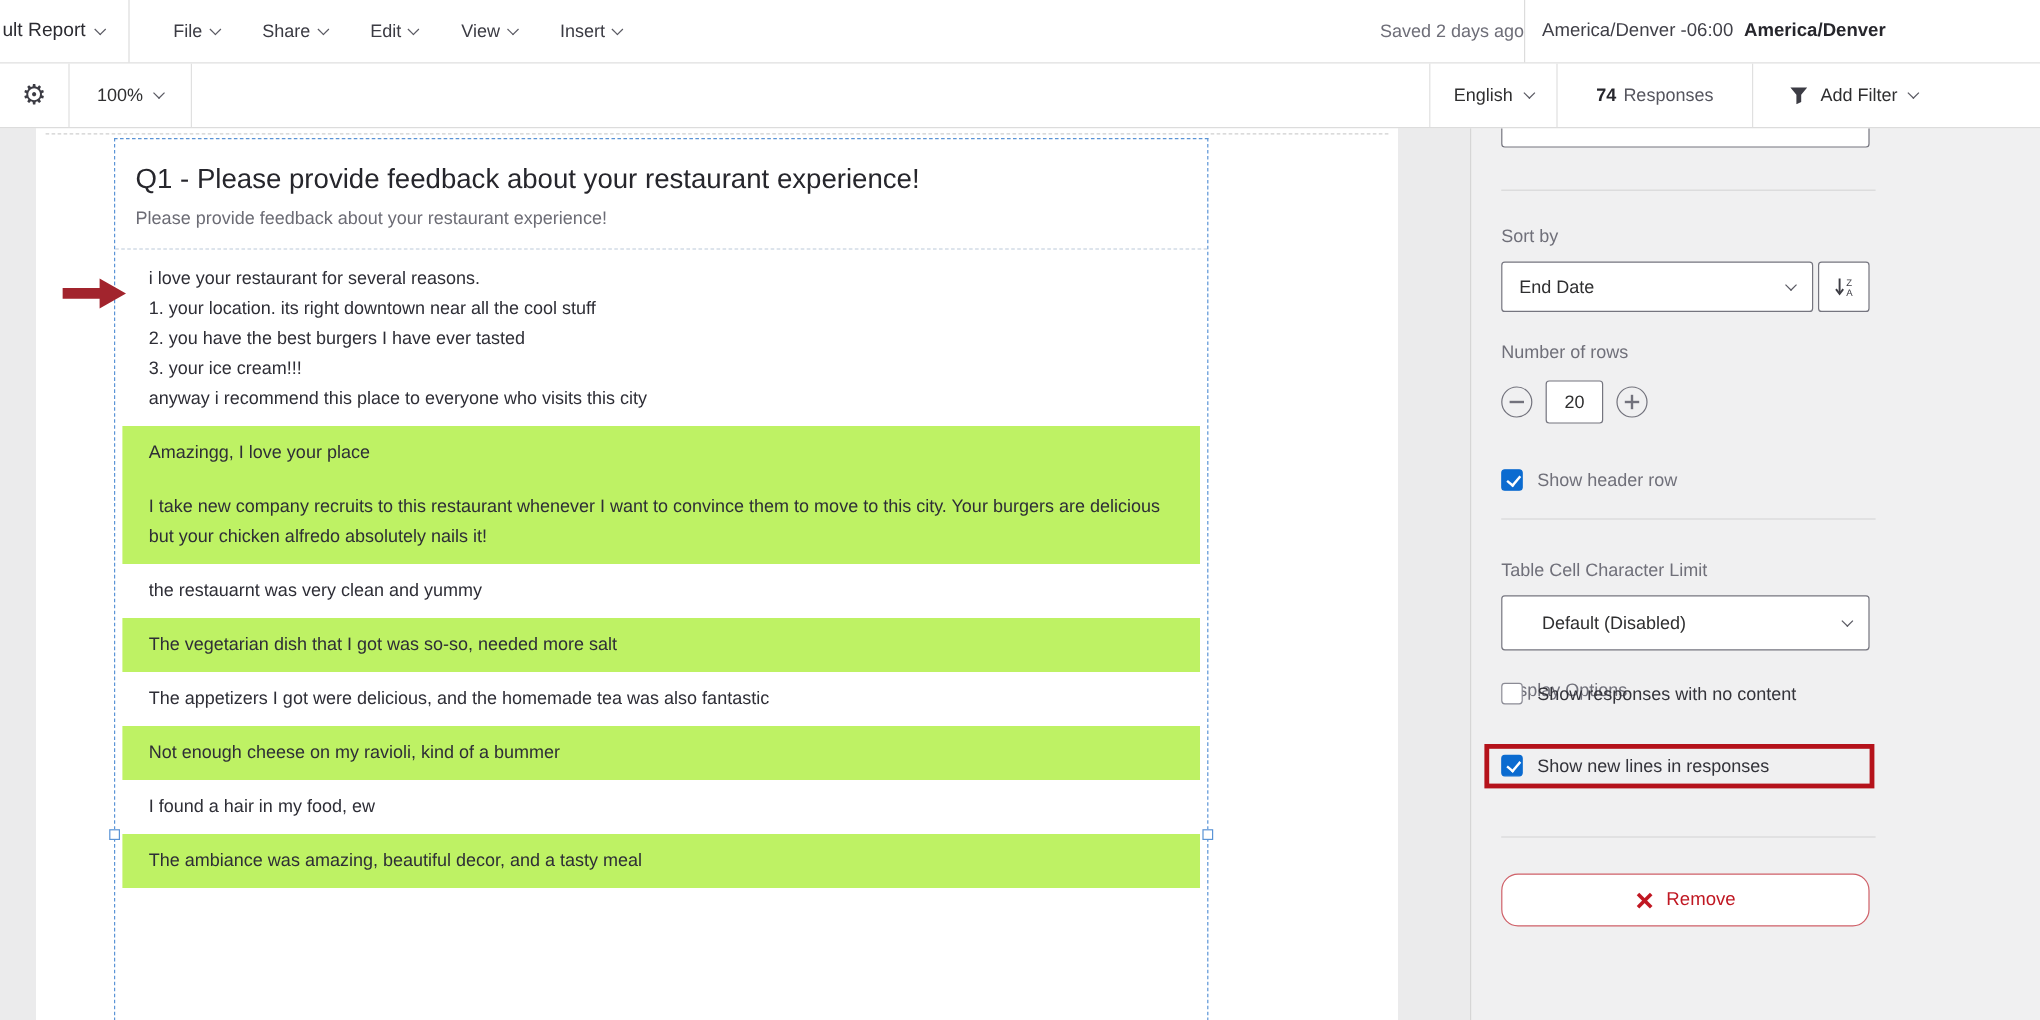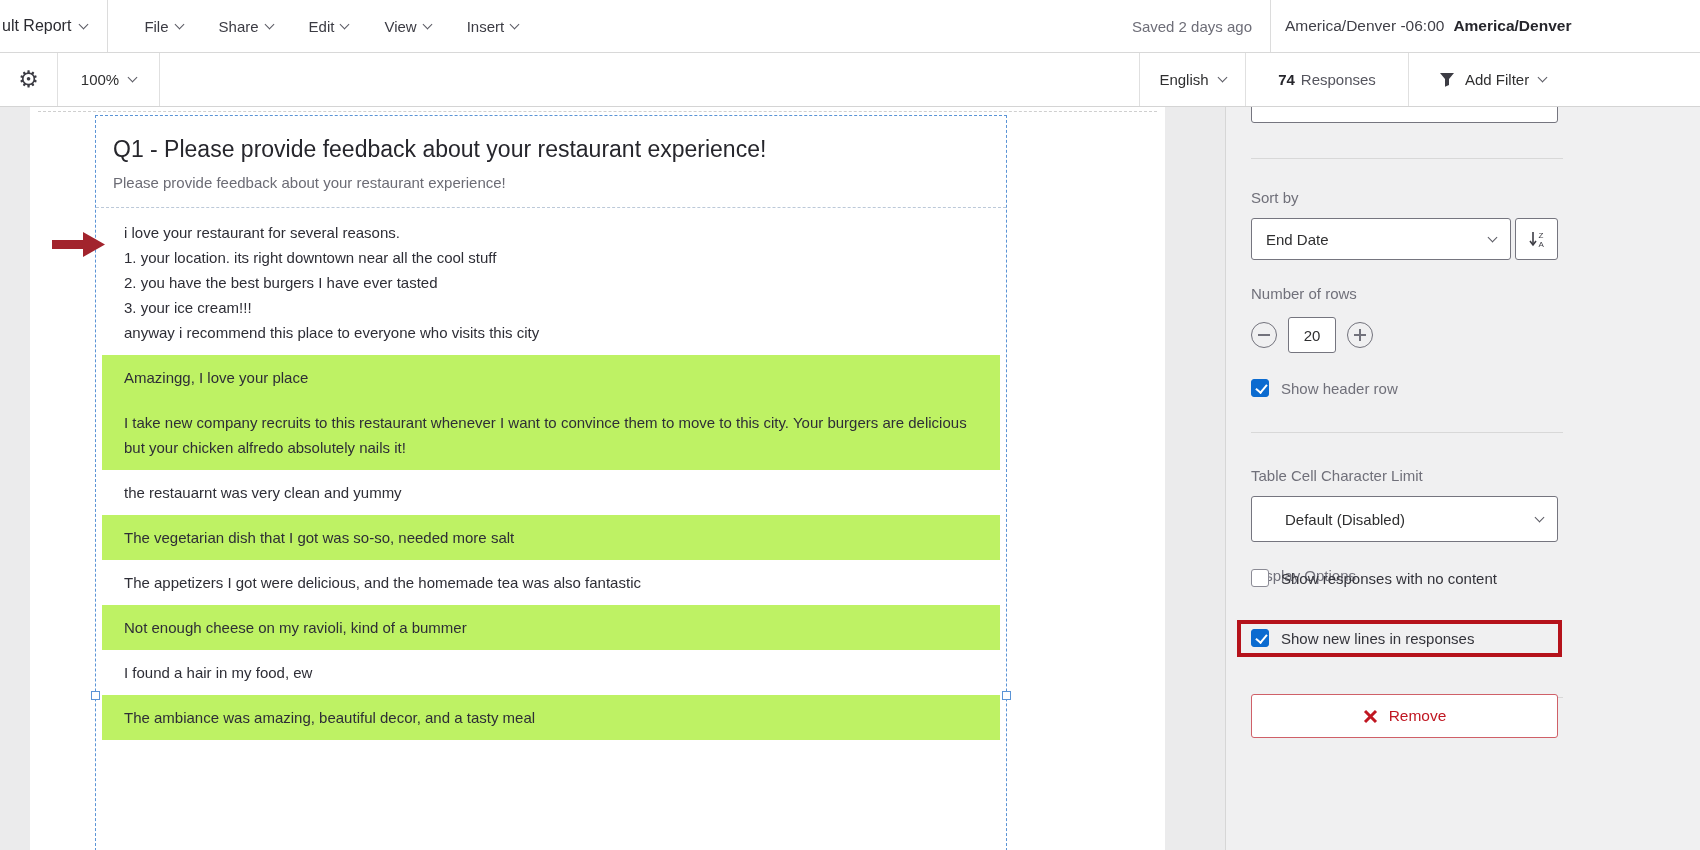--- a/index.html
+++ b/index.html
@@ -11,36 +11,36 @@
           transform:rotate(45deg); display:inline-block; margin-top:-4px; flex:none; }
   .spacer { flex:1; }
 
   
   .menubar { position:absolute; top:0; left:0; width:100%; height:53px; background:#fff;
              border-bottom:1px solid #d8d8d8; display:flex; align-items:center; }
   .report-title { display:flex; align-items:center; gap:9px; padding:0 20px 0 2px; height:100%;
                   font-size:16px; color:#2b2b31; cursor:pointer; }
   .menus { display:flex; margin-left:36px; gap:36px; }
   .menu-item { display:flex; align-items:center; gap:7px; font-size:15px; color:#3b3b43; cursor:pointer; }
-  .saved { font-size:15px; color:#6e6e78; margin-right:18px; }
+  .saved { font-size:15px; color:#6e6e78; }
   .timezone { display:flex; gap:9px; align-items:center; padding-left:14px; font-size:15.5px;
               color:#3f3f47; width:429px; white-space:nowrap; overflow:hidden;text-align:center; }
   .tz-bold { font-weight:700; color:#26262c; }
 
   
   .toolbar { position:absolute; top:53px; left:0; width:100%; height:54px; background:#fff;
              border-bottom:1px solid #d4d4d4; display:flex; align-items:center; }
   .tool-cell { height:100%; display:flex; align-items:center; justify-content:center; }
   .gear-cell { width:58px; border-right:1px solid #e0e0e0; font-size:23px; color:#3c3c44; cursor:pointer; }
   .zoom-cell { width:102px; border-right:1px solid #e0e0e0; gap:10px; font-size:15px; color:#2f2f30; cursor:pointer; }
   .lang-cell { width:106px; border-left:1px solid #e0e0e0; gap:10px; font-size:15px; color:#2f2f30; cursor:pointer; }
   .resp-cell { width:163px; border-left:1px solid #e0e0e0; gap:6px; font-size:15px; }
   .resp-count { font-weight:700; color:#26262c; }
   .resp-label { color:#55555e; }
-  .filter-cell { width:292px; border-left:1px solid #e0e0e0; justify-content:flex-start;
+  .filter-cell { width:240px; border-left:1px solid #e0e0e0; justify-content:flex-start;
                  padding-left:30px; gap:10px; font-size:15px; color:#2f2f30; cursor:pointer; }
 
   
   .canvas { position:absolute; top:107px; left:0; width:1225px; bottom:0; background:#ebebec; }
   .page { position:absolute; left:30px; top:0; width:1135px; bottom:0; background:#fff; overflow:hidden; }
   .page-guide { position:absolute; top:4px; left:8px; right:8px; border-top:1px dashed #cfcfcf; }
   .widget { position:absolute; left:65px; top:8px; width:912px; bottom:-6px;
             border:1px dashed #5b94d6; background:#fff; }
   .handle { position:absolute; width:9px; height:9px; background:#fff; border:1px solid #5b94d6; }
   .handle.left { left:-5px; top:575px; }
@@ -76,21 +76,21 @@
   .num-box { width:48px; height:36px; background:#fff; border:1px solid #75757f; border-radius:3px;
              display:flex; align-items:center; justify-content:center; font-size:15px; color:#2f2f30; }
   .cb-row { display:flex; align-items:center; gap:12px; font-size:15px; color:#33333a; }
   .cb-row.muted { color:#70707a; }
   .cb { width:18px; height:18px; border:1px solid #8b8b95; border-radius:3px; background:#fff;
         position:relative; flex:none; cursor:pointer; }
   .cb.checked { background:#0b6bd0; border-color:#0b6bd0; }
   .cb.checked::after { content:""; position:absolute; left:5.5px; top:2px; width:5px; height:9px;
         border-right:2px solid #fff; border-bottom:2px solid #fff; transform:rotate(40deg); }
   .dd.full { width:307px; height:46px; top:389px; position:absolute; left:25px;padding-left:33px; }
-  .remove-btn { top:587px; height:44px; background:#fff; border:1px solid #cf6068; border-radius:3px;
+  .remove-btn { top:621px; height:44px; background:#fff; border:1px solid #cf6068; border-radius:14px;
                 display:flex; align-items:center; justify-content:center; gap:11px; font-size:15.5px;
                 color:#c01722; cursor:pointer; }
 
   
   .annot-arrow { position:absolute; left:52px; top:231px; z-index:50; }
   .annot-box { position:absolute; left:1237px; top:620px; width:325px; height:37px;
                border:4px solid #b5121b; z-index:50; }
 </style>
 </head>
 <body>
@@ -229,21 +229,21 @@
     </div>
   </div>
 
   <div class="sb-label" style="top:178px">Number of rows</div>
   <div class="sb-abs stepper">
     <div class="step"></div>
     <div class="num-box">20</div>
     <div class="step plus"></div>
   </div>
 
-  <div class="sb-abs cb-row muted" style="top:272px">
+  <div class="sb-abs cb-row muted" style="top:284px">
     <div class="cb checked"></div>
     <span>Show header row</span>
   </div>
 
   <div class="sb-divider" style="top:325px"></div>
 
   <div class="sb-label" style="top:360px">Table Cell Character Limit</div>
   <div class="dd full">
     <span>Default (Disabled)</span>
     <span class="chev"></span>

